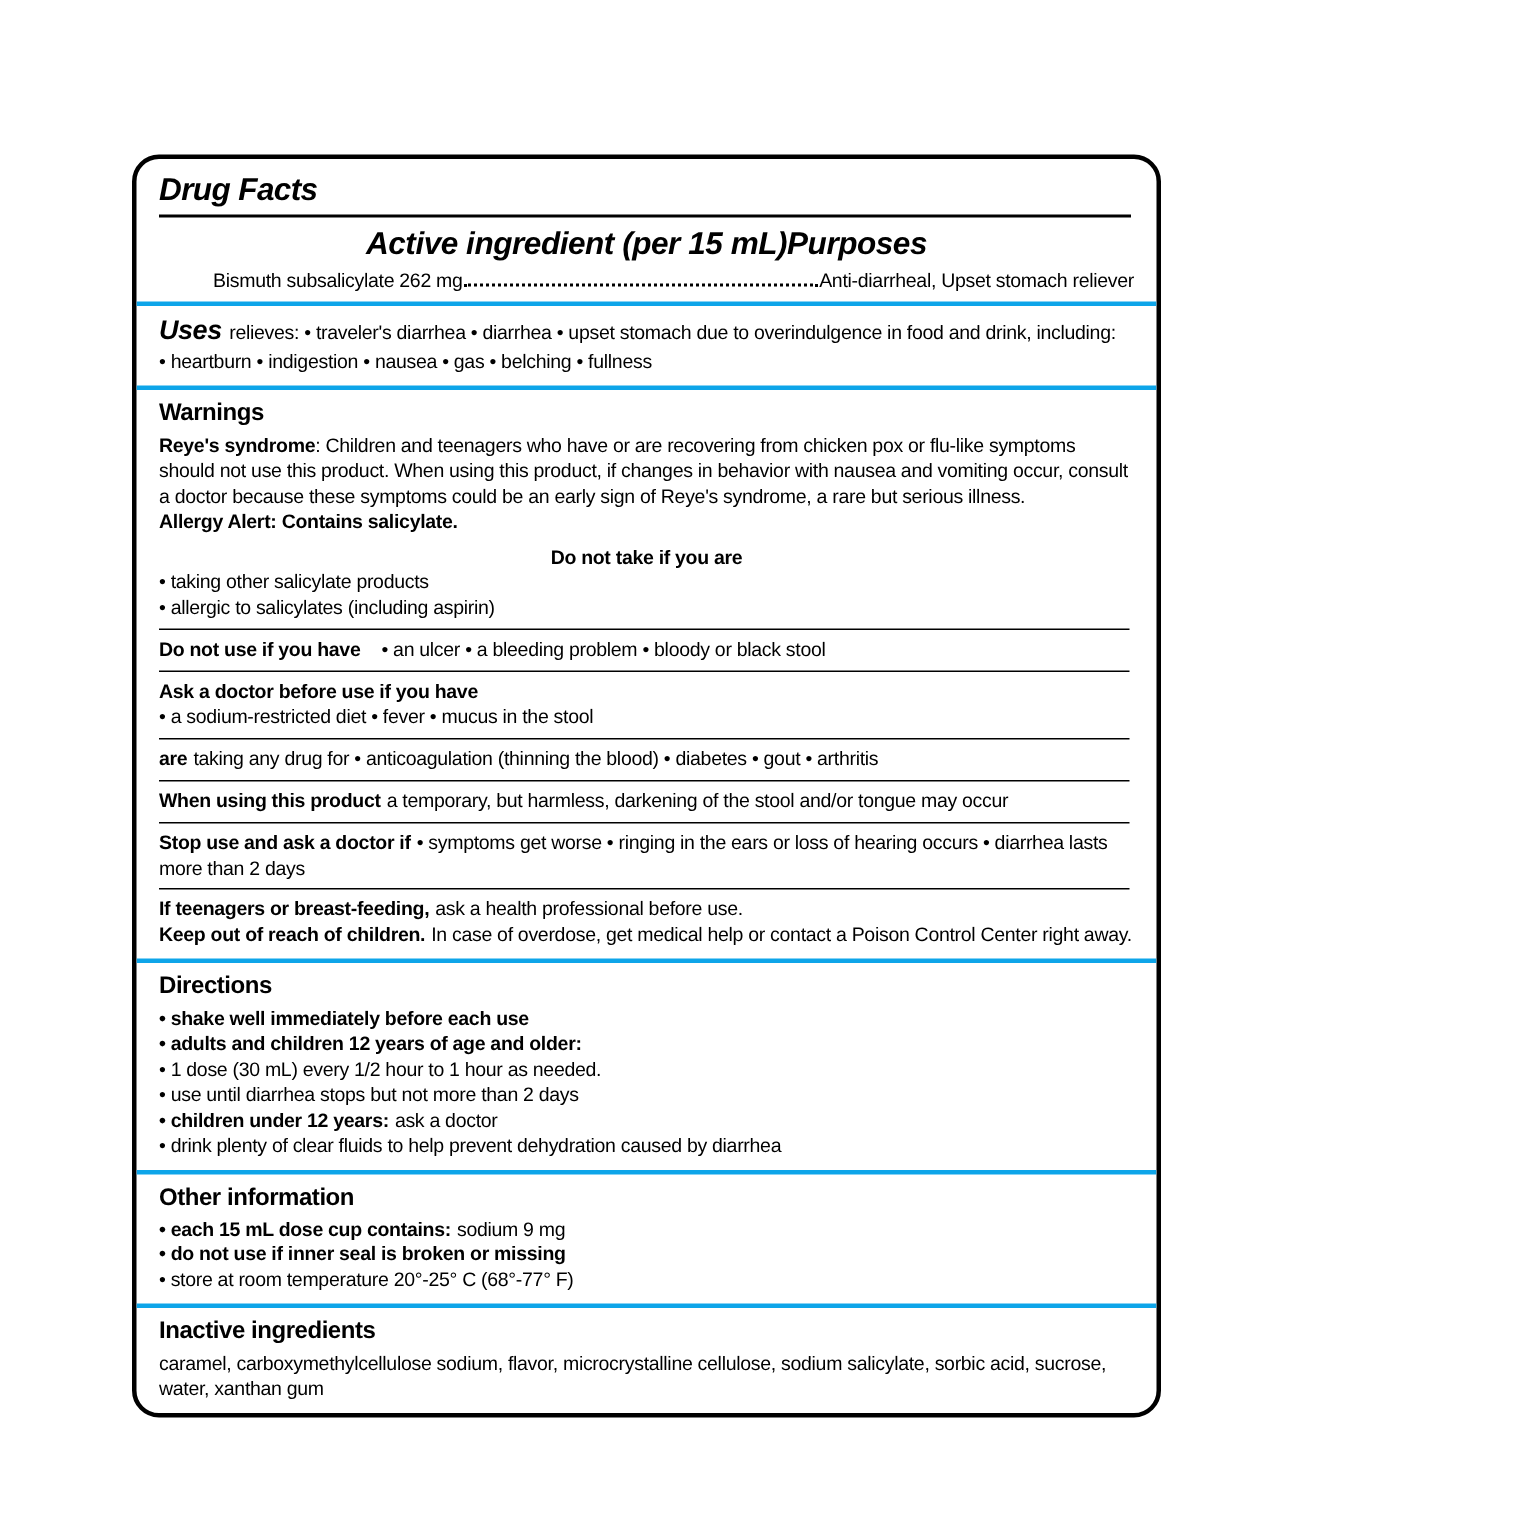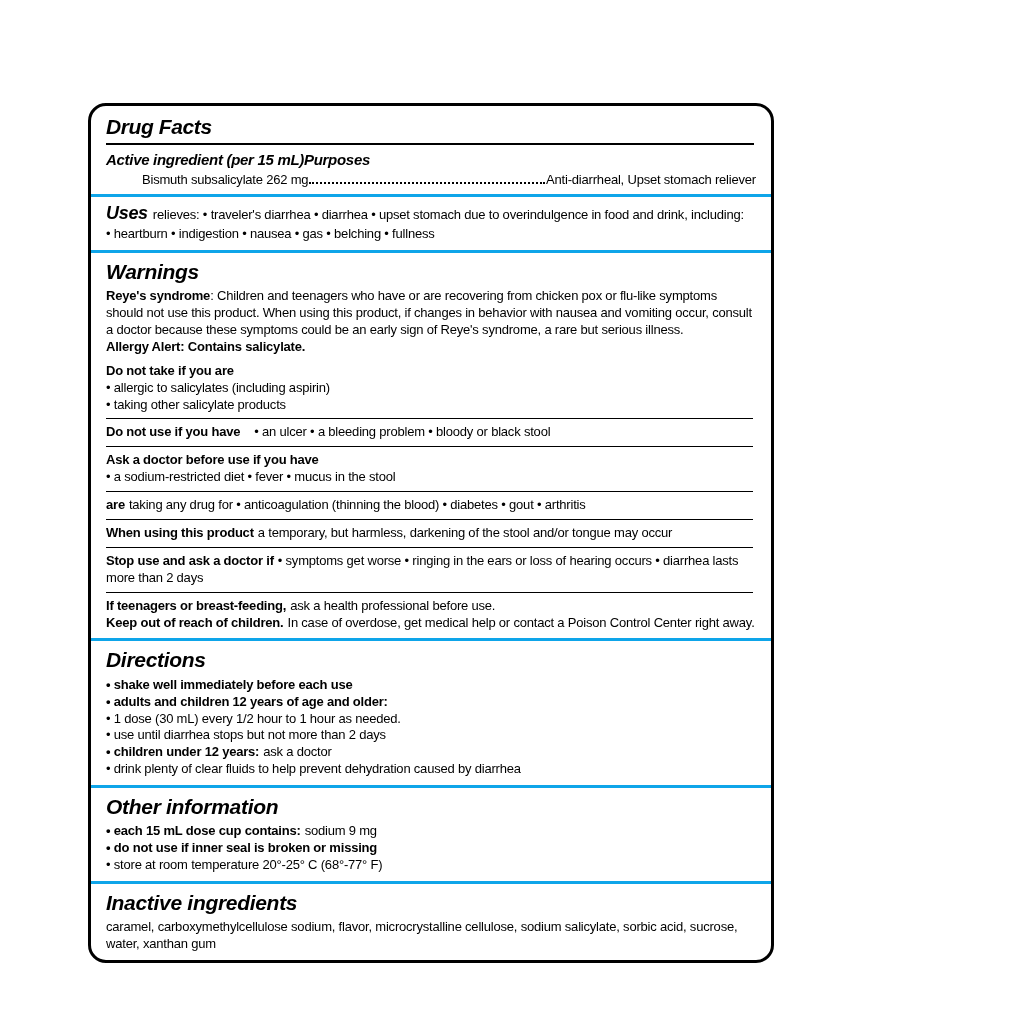--- a/index.html
+++ b/index.html
@@ -31,22 +31,22 @@
     font-size: 21px;
     font-weight: bold;
     font-style: italic;
     letter-spacing: -0.4px;
     line-height: 1.15;
   }
   .title-rule { border-bottom: 2px solid #000; margin: 4px 2px 0 0; }
 
   .ai-row {
     display: flex;
-    justify-content: flex-start;
-    font-size: 15px;
+    justify-content: center;
+    font-size: 21px;
     font-weight: bold;
     font-style: italic;
     letter-spacing: -0.3px;
     margin-top: 6px;
   }
   .dotline {
     display: flex;
     align-items: baseline;
     font-size: 13px;
     letter-spacing: -0.2px;
@@ -64,41 +64,40 @@
     font-size: 13px;
     line-height: 1.3;
     letter-spacing: -0.2px;
     margin: 0;
   }
   .b { font-weight: bold; }
   span.b:not(:empty) { margin-right: 4px; }
   span.b.wide:not(:empty) { margin-right: 14px; }
 
   .h2 {
-    font-size: 21px;
+    font-size: 16px;
     font-weight: bold;
-    font-style: italic;
     letter-spacing: -0.3px;
     line-height: 1.25;
     margin: 2px 0 3px 0;
   }
   .h2-inline {
     font-size: 18px;
     font-weight: bold;
     font-style: italic;
     letter-spacing: -0.3px;
     margin-right: 5px;
   }
   .uses-block .t { line-height: 1.35; }
 
   .hairline {
     border-top: 1.5px solid #000;
     margin: 5px 3px 5px 0;
   }
-  .gap-top { margin-top: 7px; }
+  .gap-top { margin-top: 7px; text-align: center; }
 </style>
 </head>
 <body>
 
 <div class="label-box">
 
   <div class="sec sec-header">
     <div class="df-title">Drug Facts</div>
     <div class="title-rule"></div>
     <div class="ai-row">
@@ -116,22 +115,22 @@
     <p class="t"><span class="h2-inline">Uses</span><span>relieves: • traveler's diarrhea • diarrhea • upset stomach due to overindulgence in food and drink, including:</span></p>
     <p class="t">• heartburn • indigestion • nausea • gas • belching • fullness</p>
   </div>
 
   <div class="sec">
     <div class="h2">Warnings</div>
     <p class="t"><span class="b" style="margin-right:0">Reye's syndrome</span><span>: Children and teenagers who have or are recovering from chicken pox or flu-like symptoms should not use this product. When using this product, if changes in behavior with nausea and vomiting occur, consult a doctor because these symptoms could be an early sign of Reye's syndrome, a rare but serious illness.</span></p>
     <p class="t b">Allergy Alert: Contains salicylate.</p>
 
     <p class="t b gap-top">Do not take if you are</p>
+    <p class="t">• taking other salicylate products</p>
     <p class="t">• allergic to salicylates (including aspirin)</p>
-    <p class="t">• taking other salicylate products</p>
 
     <div class="hairline"></div>
     <p class="t"><span class="b wide">Do not use if you have</span><span>• an ulcer • a bleeding problem • bloody or black stool</span></p>
 
     <div class="hairline"></div>
     <p class="t b">Ask a doctor before use if you have</p>
     <p class="t">• a sodium-restricted diet  • fever  • mucus in the stool</p>
 
     <div class="hairline"></div>
     <p class="t"><span class="b">are</span><span>taking any drug for  • anticoagulation (thinning the blood)  • diabetes  • gout • arthritis</span></p>

